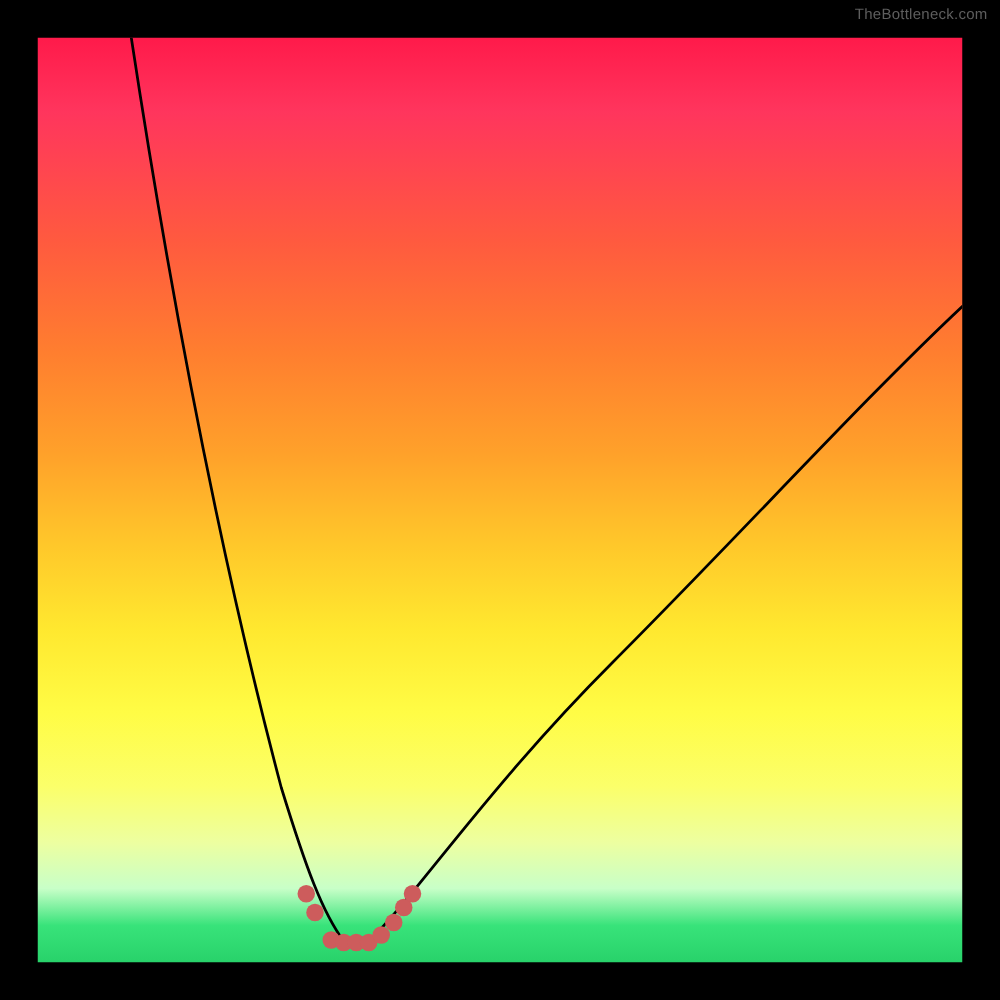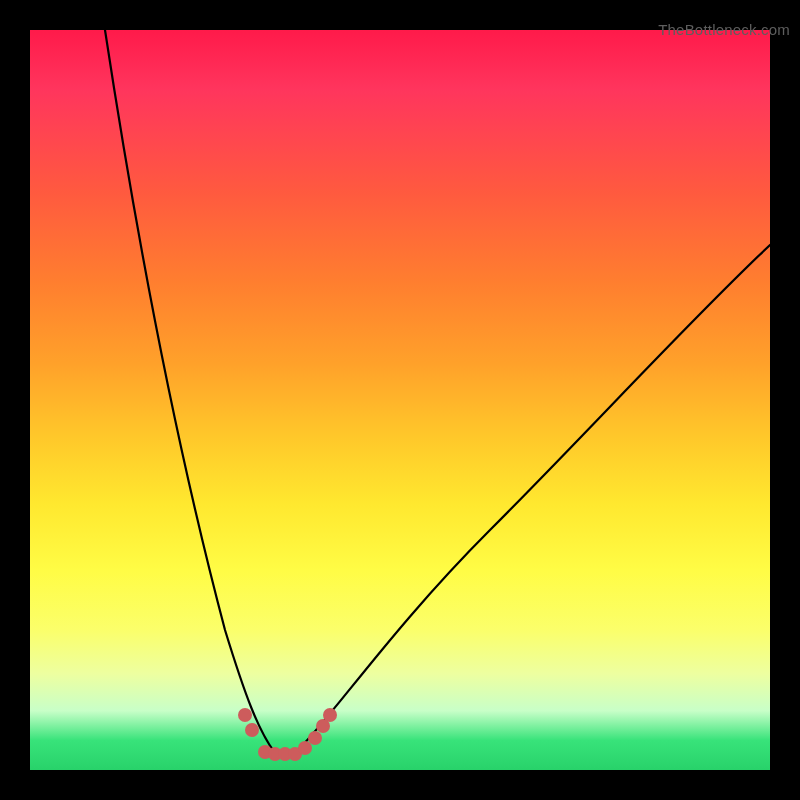--- a/index.html
+++ b/index.html
@@ -62,25 +62,24 @@
   .marker {
     fill: #cd5c5c;
     stroke: #cd5c5c;
     stroke-width: 0;
   }
   .watermark {
     position: absolute;
     top: 4px;
     right: 10px;
     color: #5e5e5e;
-    font-size: 15px;
+    font-size: 12px;
     font-weight: 500;
     letter-spacing: 0.2px;
     user-select: none;
-    margin-top: 17px;
   }
 </style>
 </head>
 <body>
 
 <div class="frame">
 
   <div class="plot">
     <div class="gradient"></div>
 

